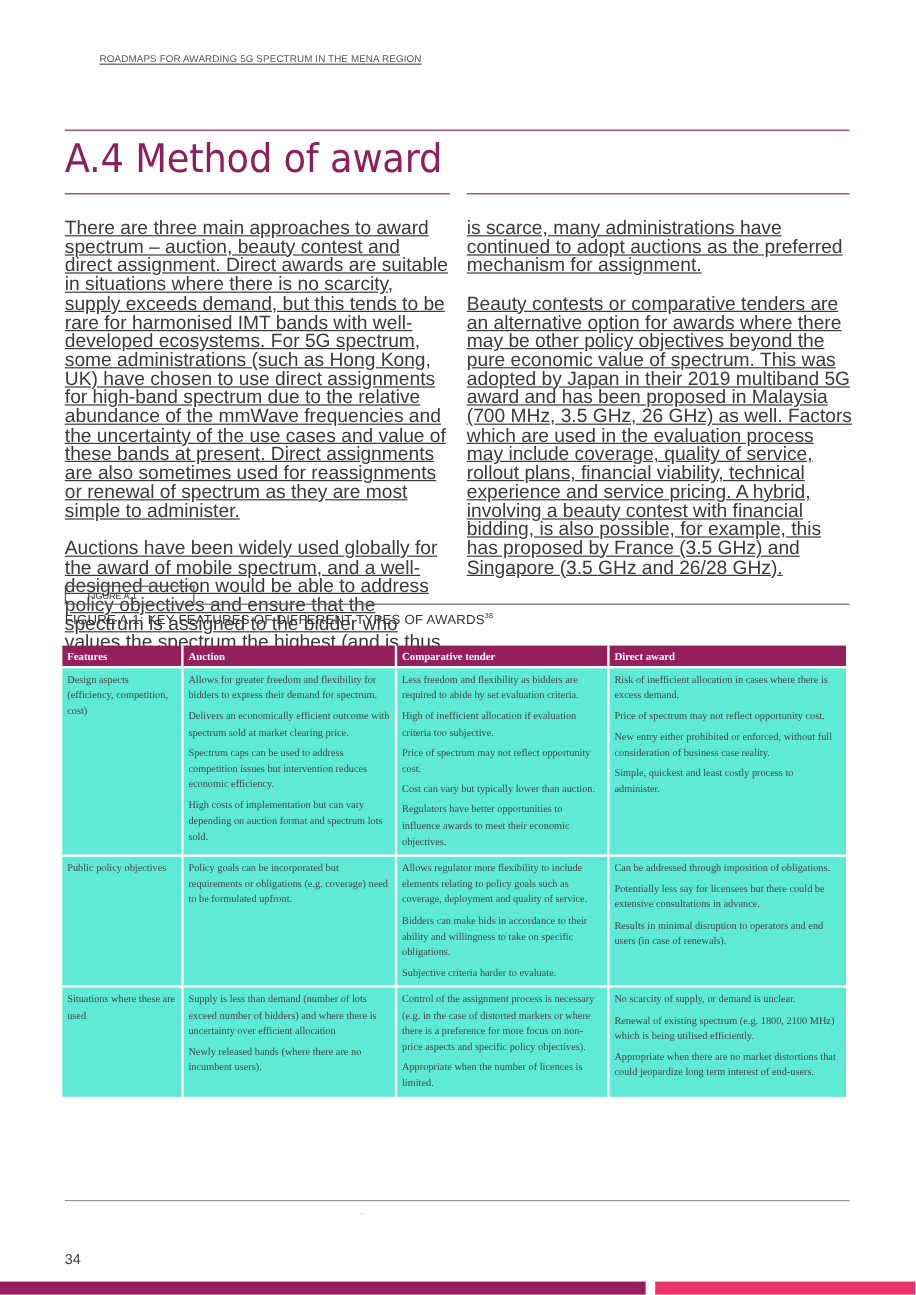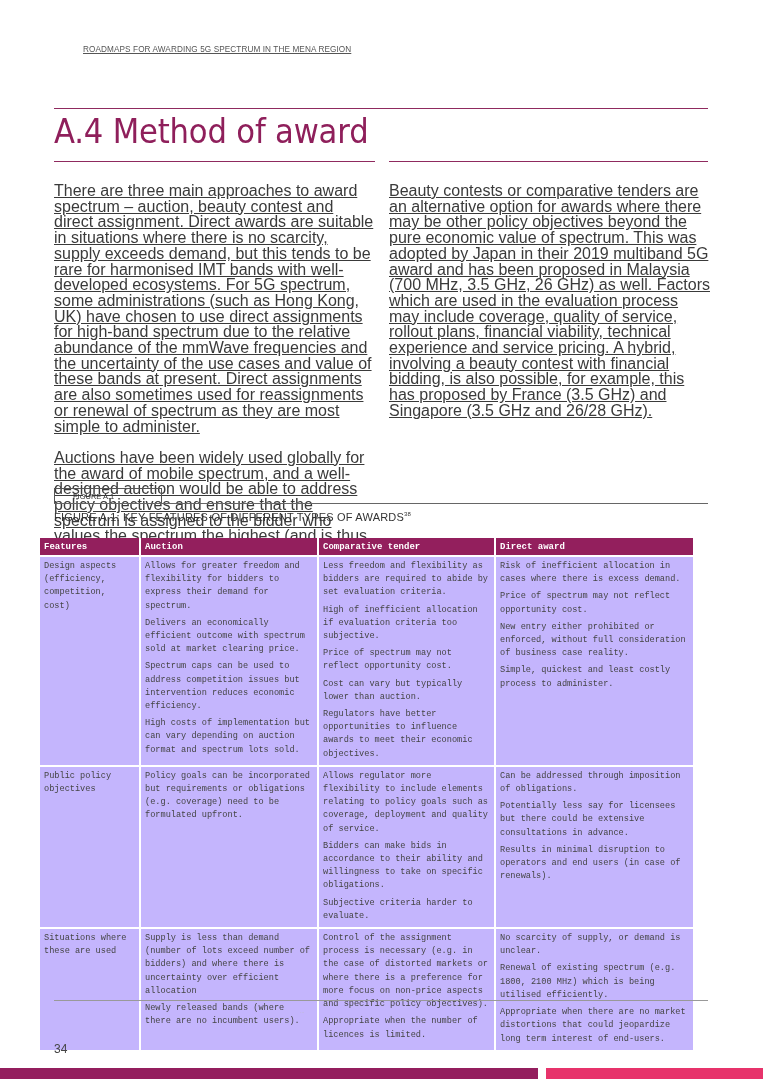--- a/index.html
+++ b/index.html
@@ -32,35 +32,35 @@
     border: 1px solid #555; border-bottom: none;
     font-size: 7.5px; line-height: 15px; padding-left: 18px; color: #333;
   }
   .fig-line { position: absolute; left: 54px; top: 503px; width: 654px; height: 1px; background: #666; }
   .fig-title {
     position: absolute; left: 54px; top: 511px; font-size: 11px; color: #333; letter-spacing: 0.2px;
   }
   .fig-title sup { font-size: 6px; }
 
   table.awards {
-    position: absolute; left: 40px; top: 538px; width: 654px;
+    position: absolute; left: 52px; top: 538px; width: 654px;
     border-collapse: collapse; table-layout: fixed;
-    font-family: Liberation Mono, monospace;
+    font-family: Liberation Serif, serif;
   }
   table.awards col.c1 { width: 100px; }
   table.awards col.c2 { width: 178px; }
   table.awards col.c3 { width: 177px; }
   table.awards col.c4 { width: 199px; }
   table.awards th {
     background: #931f5d; color: #fff; text-align: left;
     font-size: 9px; font-weight: bold; padding: 3px 4px 3px 4px; height: 11px;
     border-right: 2px solid #fff;
   }
   table.awards td {
-    background: #c4b5fd; vertical-align: top;
+    background: #5eead4; vertical-align: top;
     font-size: 8.6px; line-height: 13.2px; color: #444;
     padding: 3px 4px 4px 4px;
     border-right: 2px solid #fff; border-top: 2px solid #fff; margin-left: 12px;
   }
   table.awards td .item { margin-bottom: 4px; display: block; }
   table.awards td .item:last-child { margin-bottom: 0; }
 
   .footer-rule { position: absolute; left: 54px; top: 1000px; width: 654px; height: 1px; background: #999; }
   .footer-dots { position: absolute; left: 300px; top: 1008px; font-size: 5px; color: #bbb; }
   .page-num { position: absolute; left: 54px; top: 1042px; font-size: 12px; color: #444; }
@@ -75,20 +75,21 @@
 <div class="rule" style="left:54px; top:108px; width:654px;"></div>
 <h1 class="title">A.4 Method of award</h1>
 <div class="rule" style="left:54px; top:161px; width:321px;"></div>
 <div class="rule" style="left:389px; top:161px; width:319px;"></div>
 
 <div class="col col-left">
   <p>There are three main approaches to award spectrum – auction, beauty contest and direct assignment. Direct awards are suitable in situations where there is no scarcity, supply exceeds demand, but this tends to be rare for harmonised IMT bands with well-developed ecosystems. For 5G spectrum, some administrations (such as Hong Kong, UK) have chosen to use direct assignments for high-band spectrum due to the relative abundance of the mmWave frequencies and the uncertainty of the use cases and value of these bands at present. Direct assignments are also sometimes used for reassignments or renewal of spectrum as they are most simple to administer.</p>
   <p>Auctions have been widely used globally for the award of mobile spectrum, and a well-designed auction would be able to address policy objectives and ensure that the spectrum is assigned to the bidder who values the spectrum the highest (and is thus likely to use it most effectively and efficiently). For 5G spectrum, particularly that in the low and mid bands, where there is supply</p>
 </div>
 <div class="col col-right">
+  <p>is scarce, many administrations have continued to adopt auctions as the preferred mechanism for assignment.</p>
   <p>Beauty contests or comparative tenders are an alternative option for awards where there may be other policy objectives beyond the pure economic value of spectrum. This was adopted by Japan in their 2019 multiband 5G award and has been proposed in Malaysia (700 MHz, 3.5 GHz, 26 GHz) as well. Factors which are used in the evaluation process may include coverage, quality of service, rollout plans, financial viability, technical experience and service pricing.  A hybrid, involving a beauty contest with financial bidding, is also possible, for example, this has proposed by France (3.5 GHz) and Singapore (3.5 GHz and 26/28 GHz).</p>
 </div>
 
 <div class="fig-tab">FIGURE A.1</div>
 <div class="fig-line"></div>
 <div class="fig-title"><span>FIGURE A.1: KEY FEATURES OF DIFFERENT TYPES OF AWARDS</span><sup>38</sup></div>
 
 <table class="awards">
   <colgroup>
       <col class="c1">

